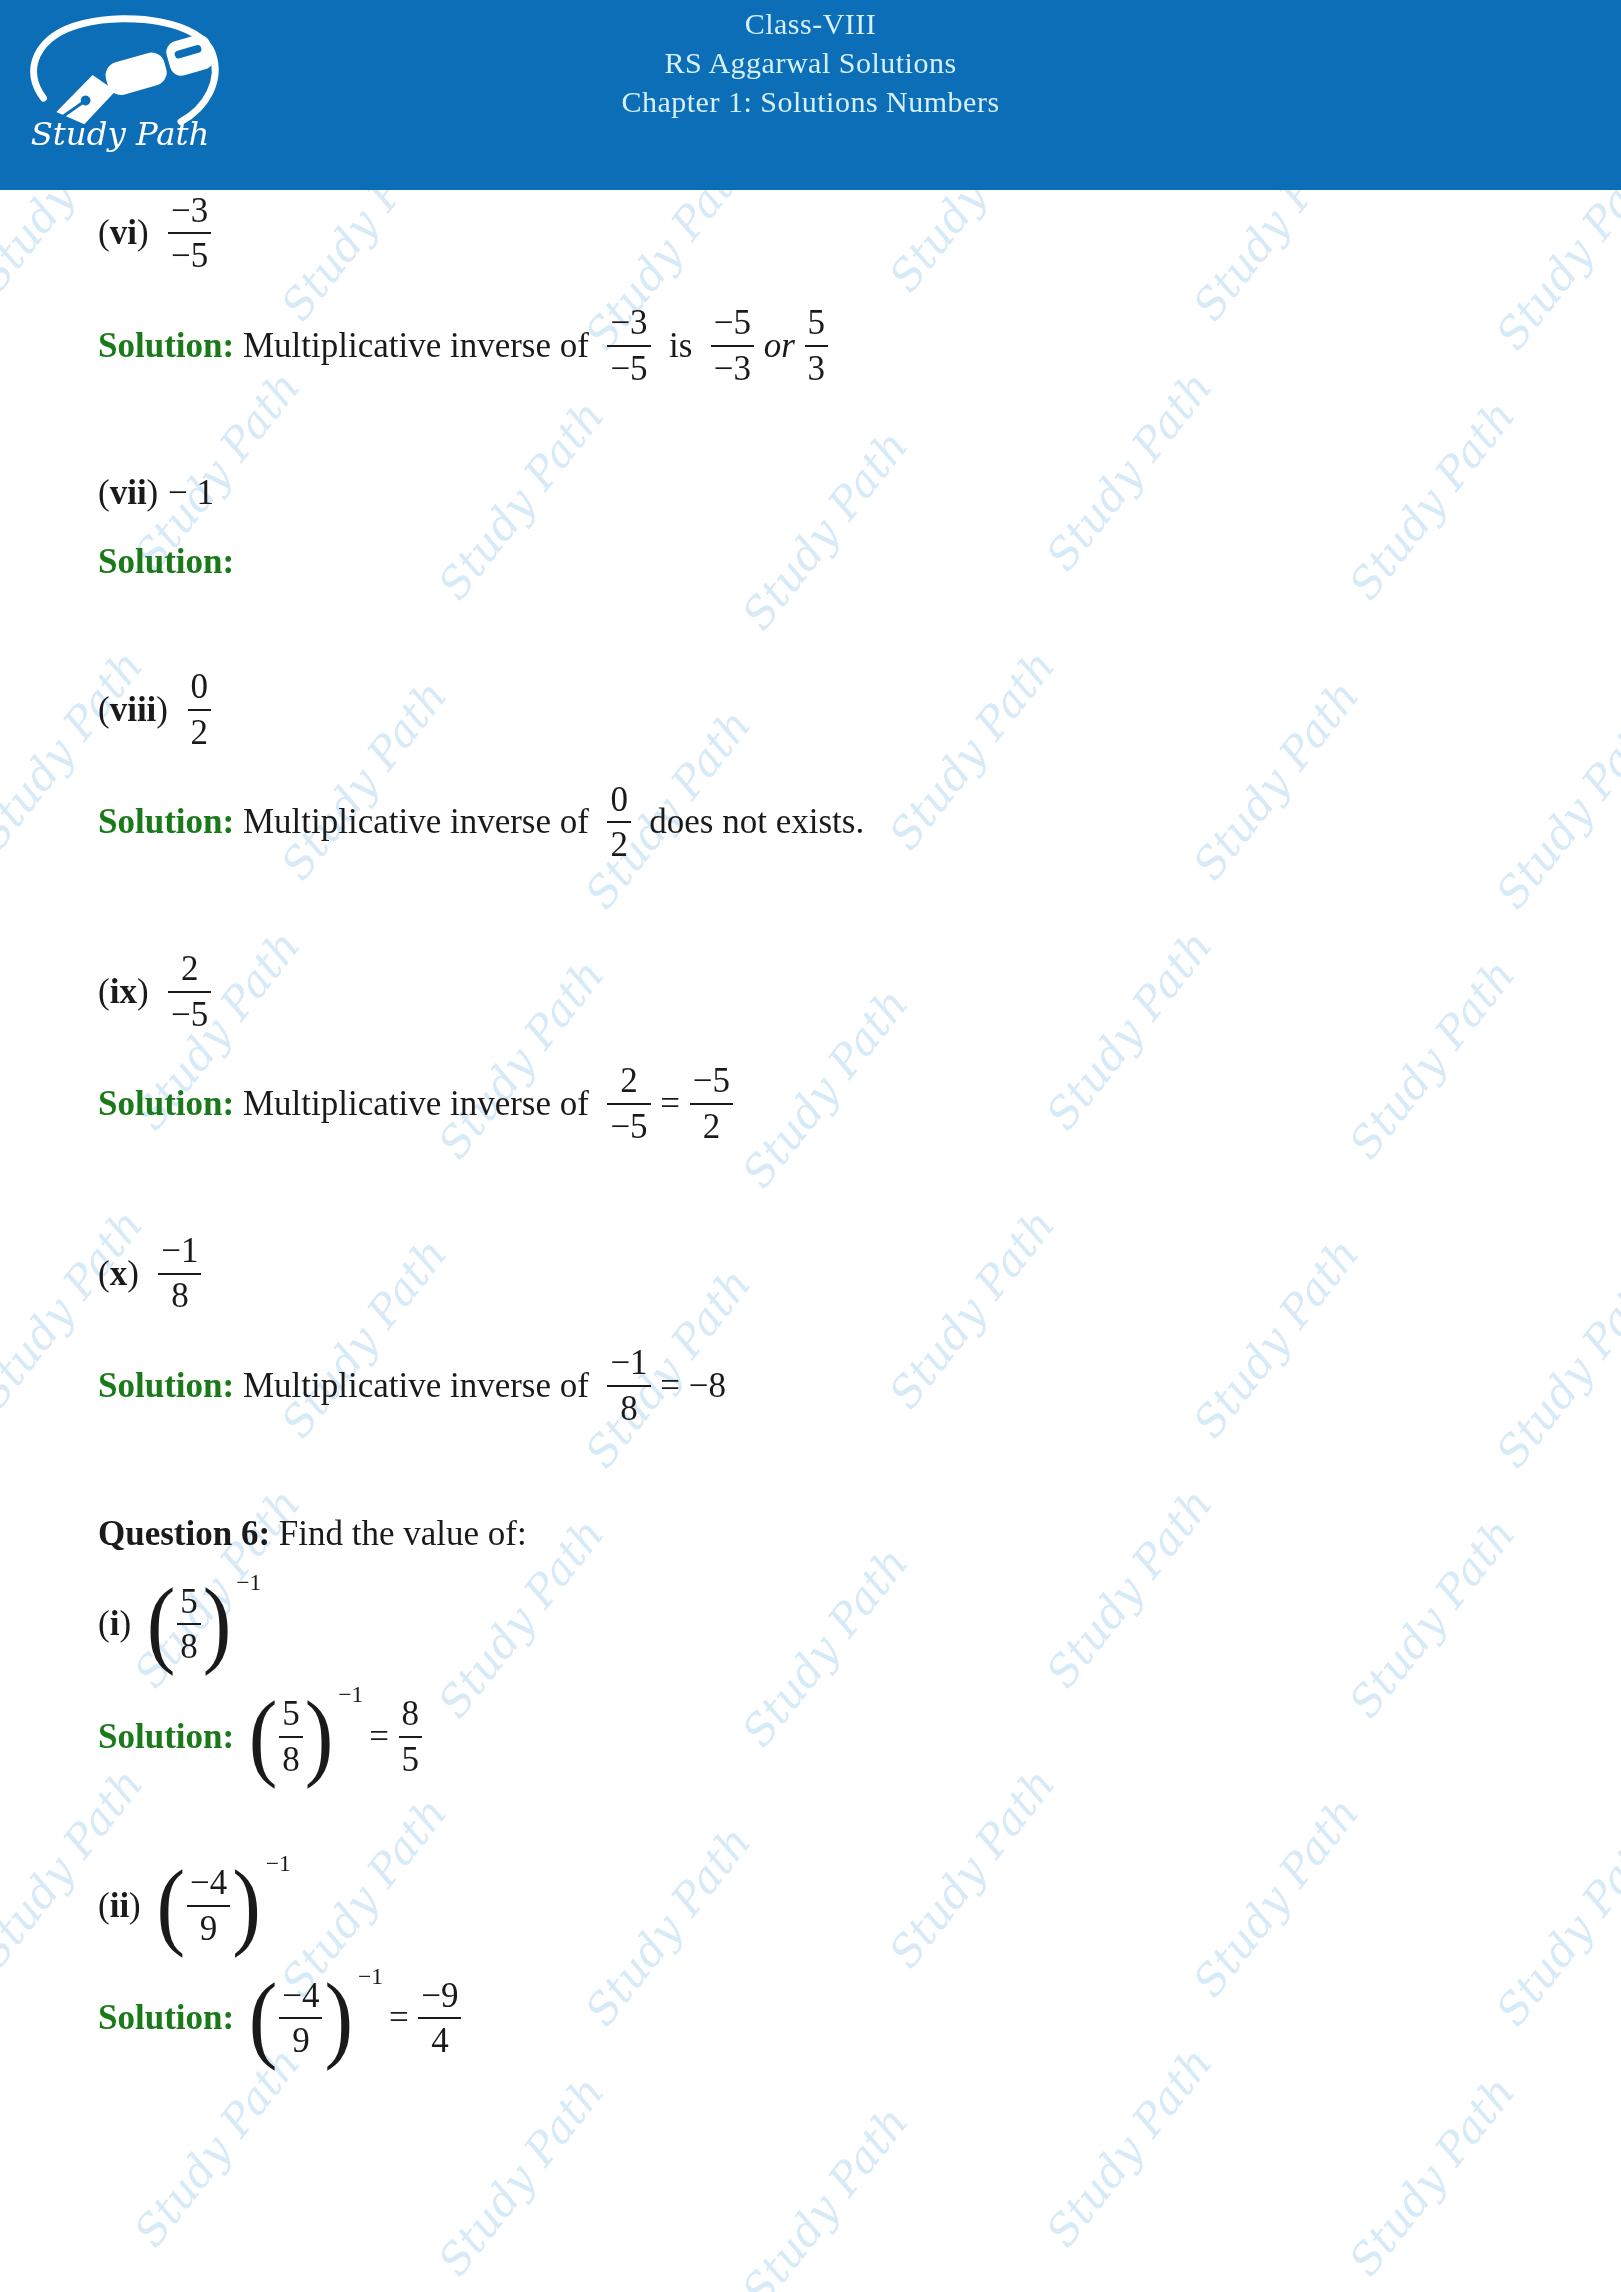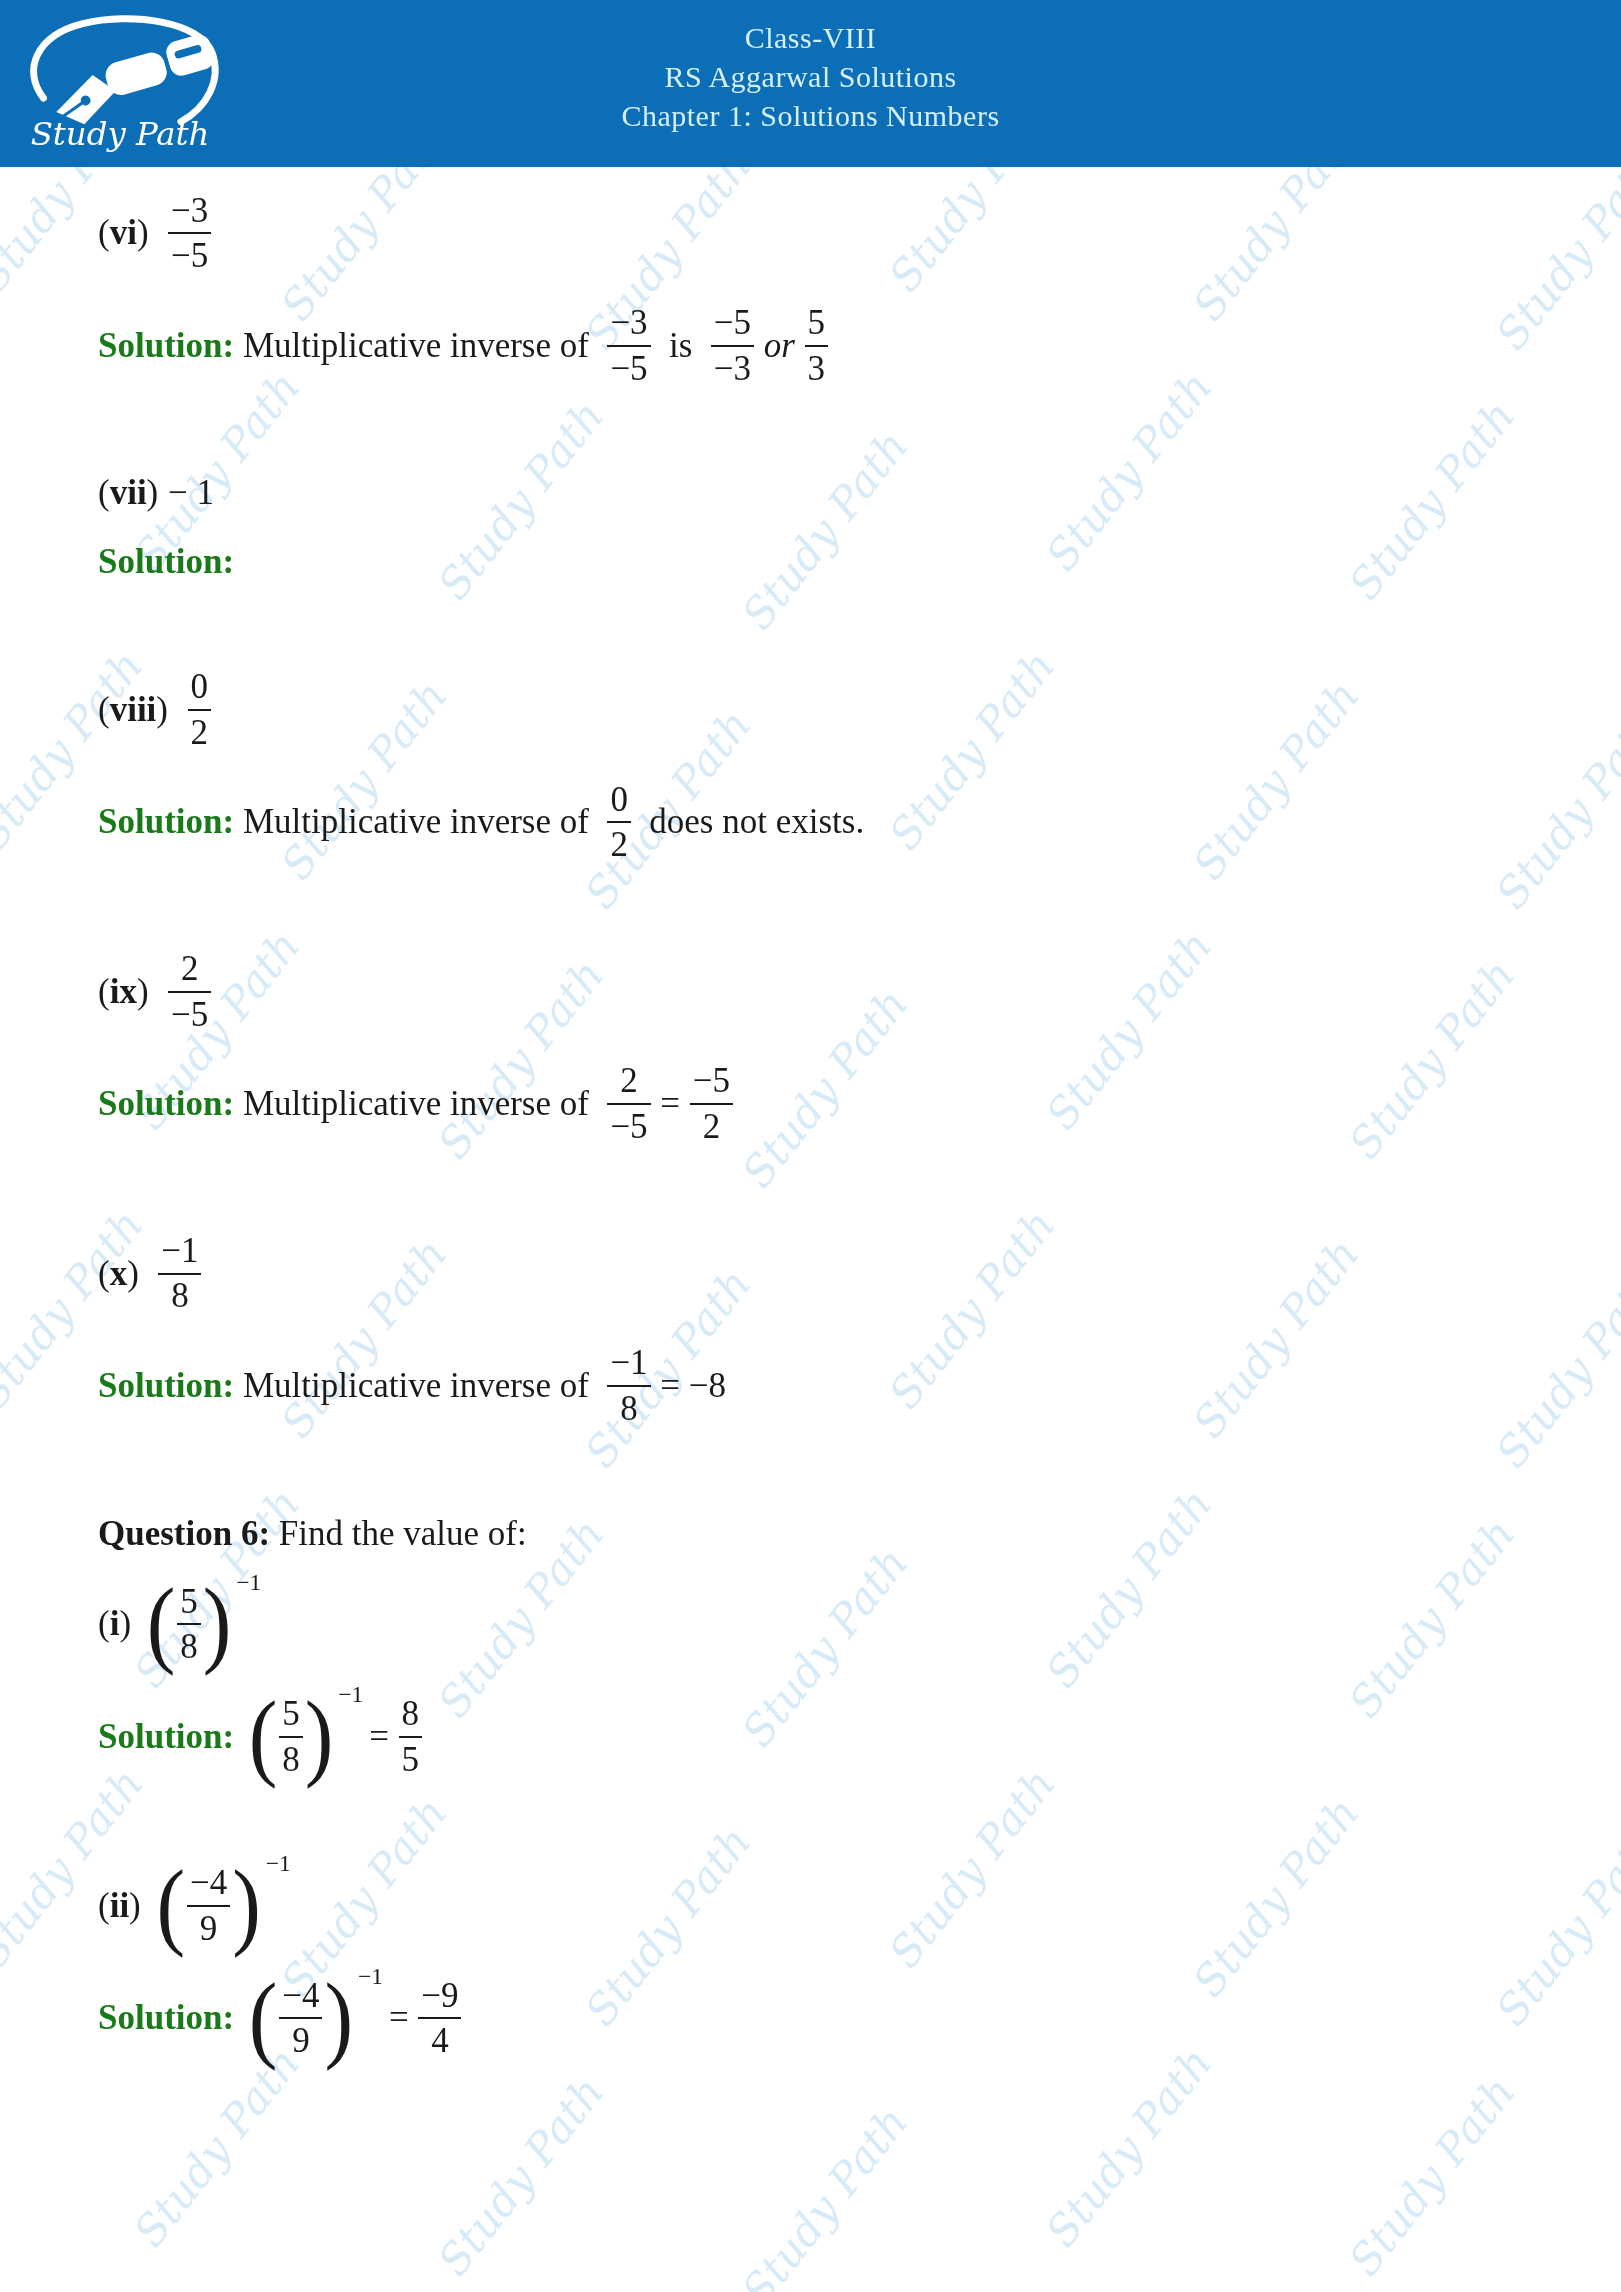--- a/index.html
+++ b/index.html
@@ -6,24 +6,24 @@
   #page{
     position:relative;
     width:1621px;height:2293px;
     background:#ffffff;
     overflow:hidden;
     font-family:"Liberation Serif","DejaVu Serif",serif;
     color:#1a1a1a;
   }
   
   #header{
-    position:absolute;left:0;top:0;width:1621px;height:167px;
+    position:absolute;left:0;top:0;width:1621px;height:190px;
     background:#0d6eb8;
     display:flex;flex-direction:column;align-items:center;
-    padding-top:18px;box-sizing:border-box;
+    padding-top:4px;box-sizing:border-box;
     z-index:5;
   }
   .hline{
     color:#d6f0f8;font-size:30px;line-height:39px;text-align:center;
     letter-spacing:0.5px;
   }
   
   #logo{position:absolute;left:13.7px;top:2px;width:216px;height:155px;z-index:6;}
   
   #wm-layer{position:absolute;left:0;top:0;width:1621px;height:2293px;z-index:1;pointer-events:none;}

